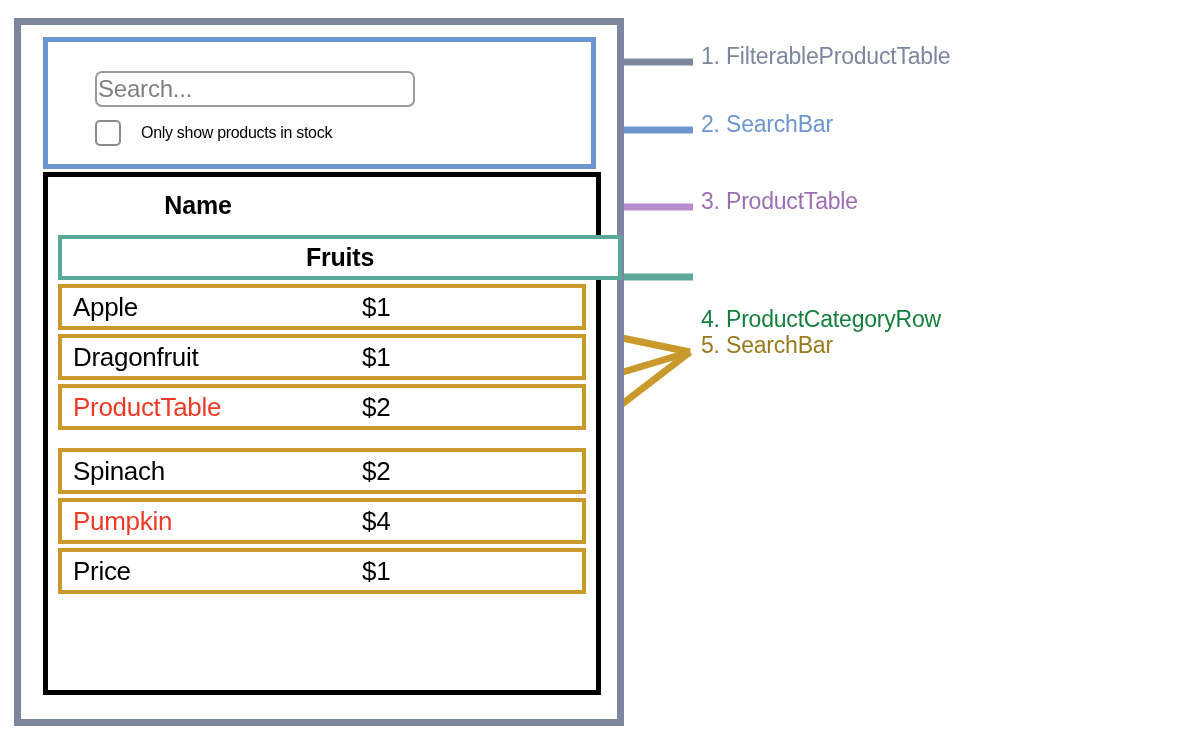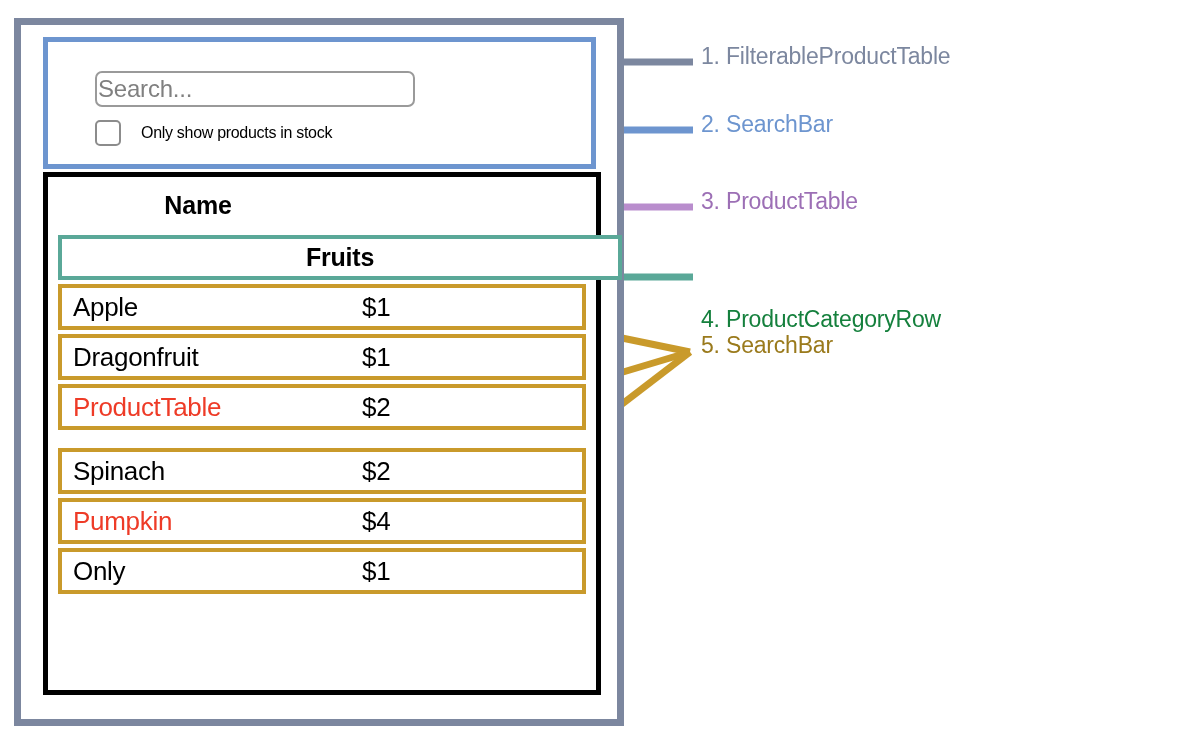--- a/index.html
+++ b/index.html
@@ -247,21 +247,21 @@
         <span class="pname">Spinach</span>
         <span class="pprice">$2</span>
       </div>
 
       <div class="prod-row">
         <span class="pname oos">Pumpkin</span>
         <span class="pprice">$4</span>
       </div>
 
       <div class="prod-row">
-        <span class="pname">Only</span>
+        <span class="pname">Price</span>
         <span class="pprice">$1</span>
       </div>
 
     </div>
   </div>
 
   <div class="legend-item" style="left:701px; top:43px; color:#7c879f;">
     <span class="legend-num">1. </span>
     <span>FilterableProductTable</span>
   </div>

